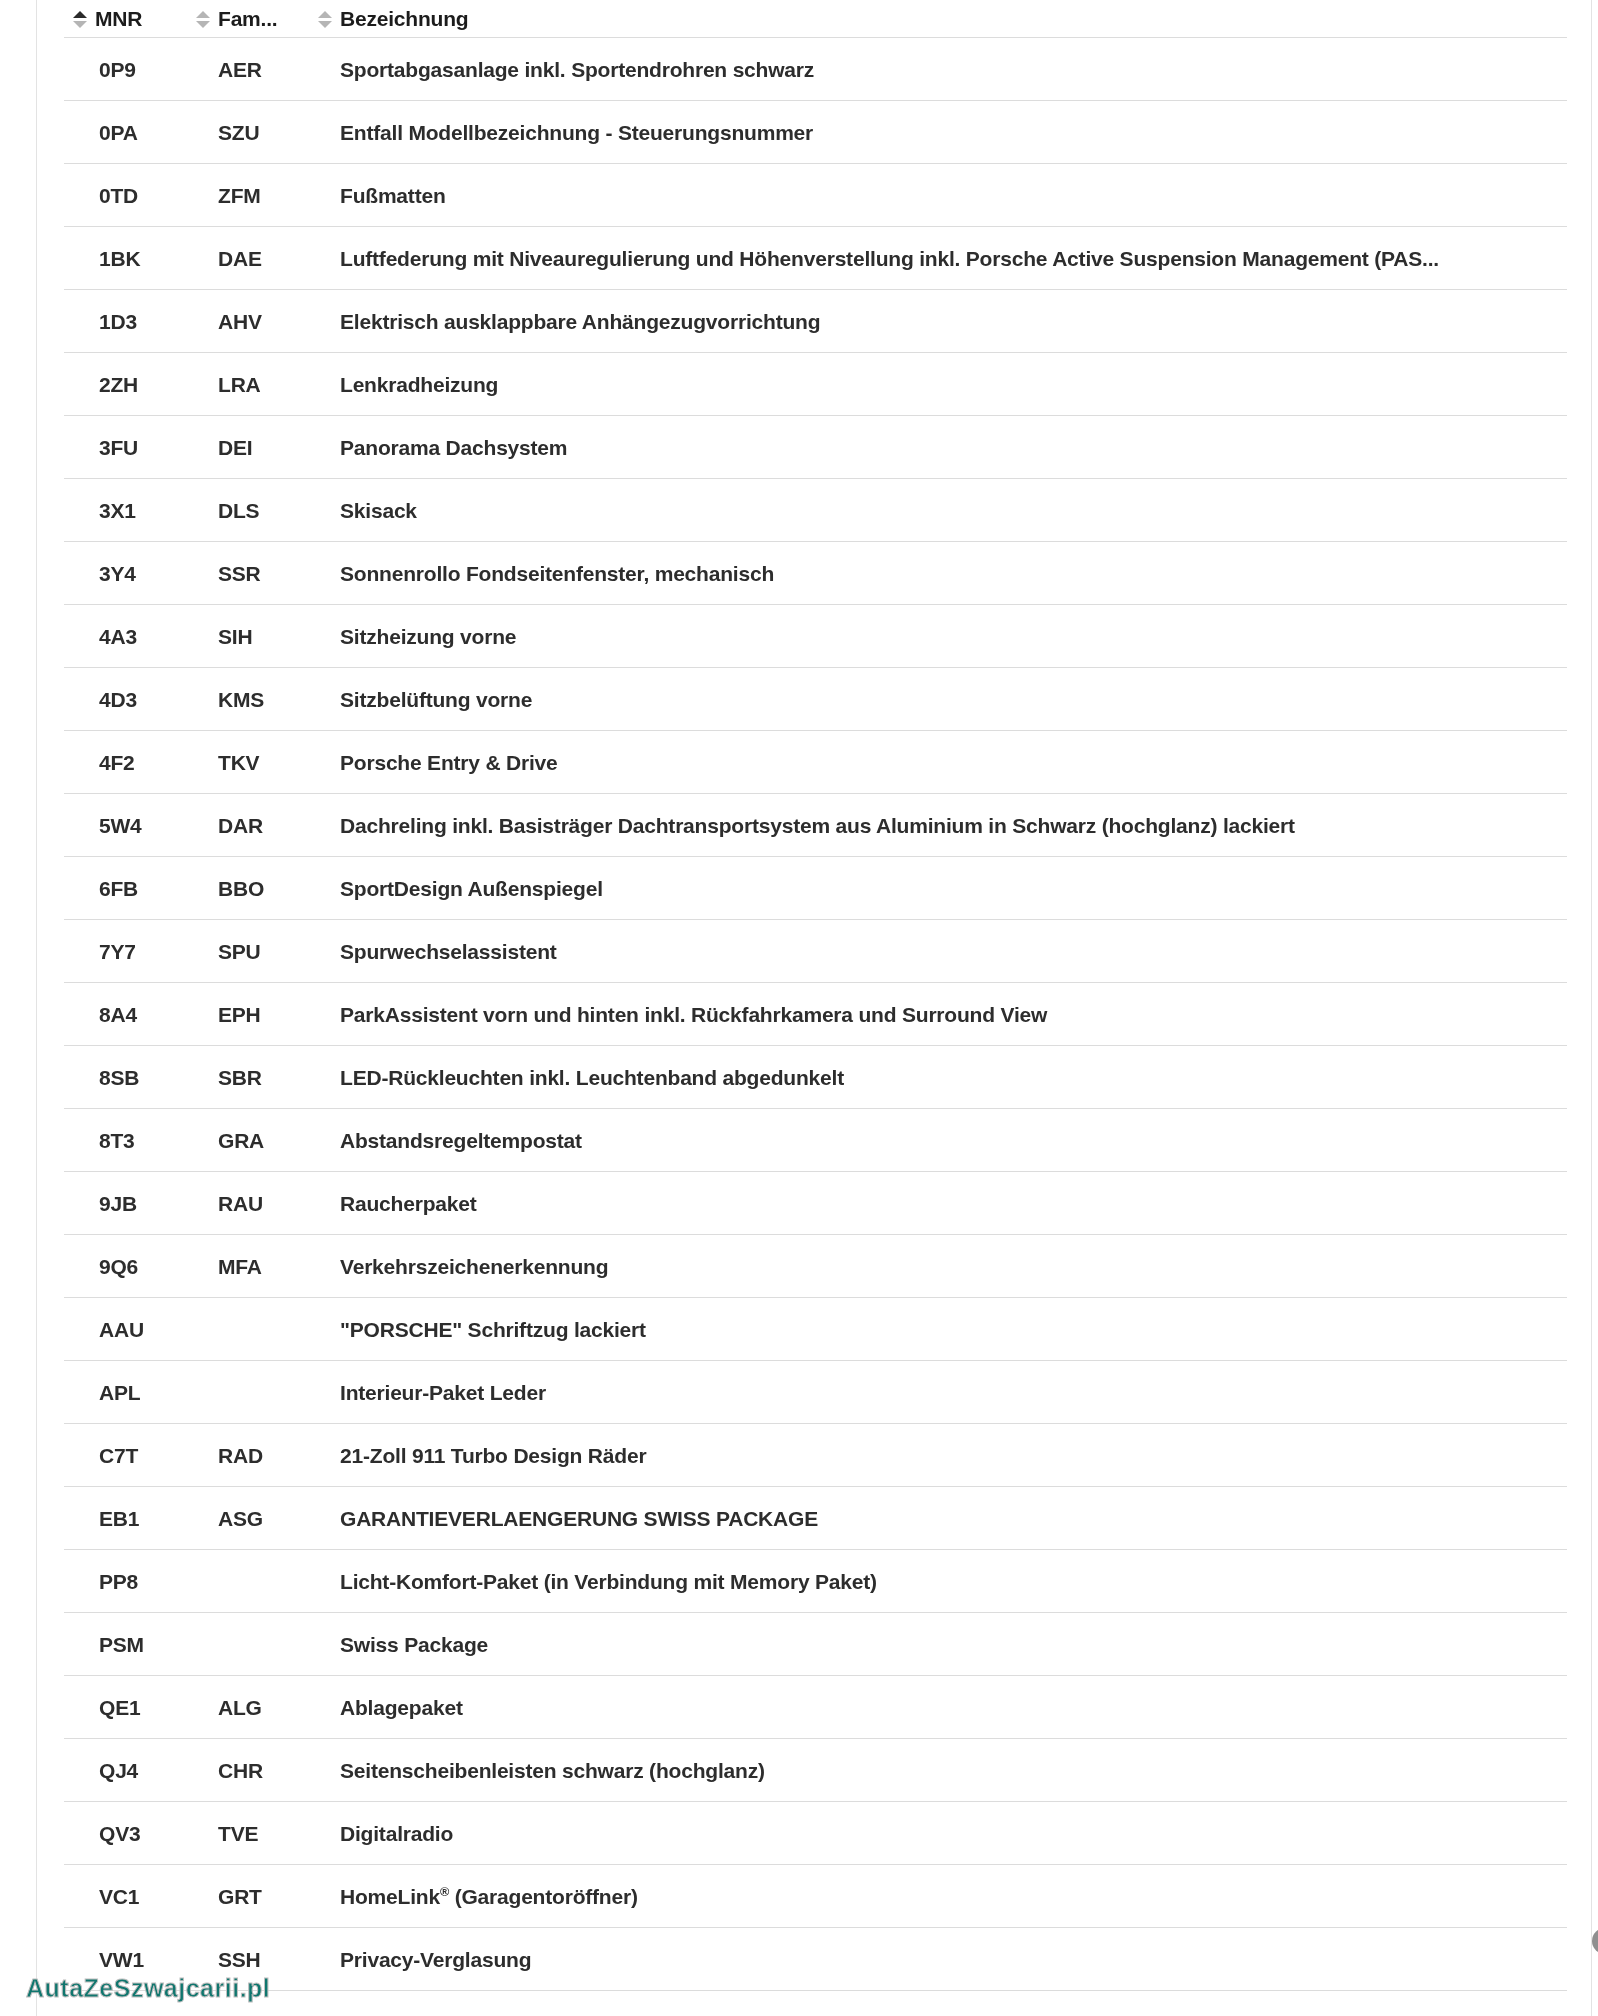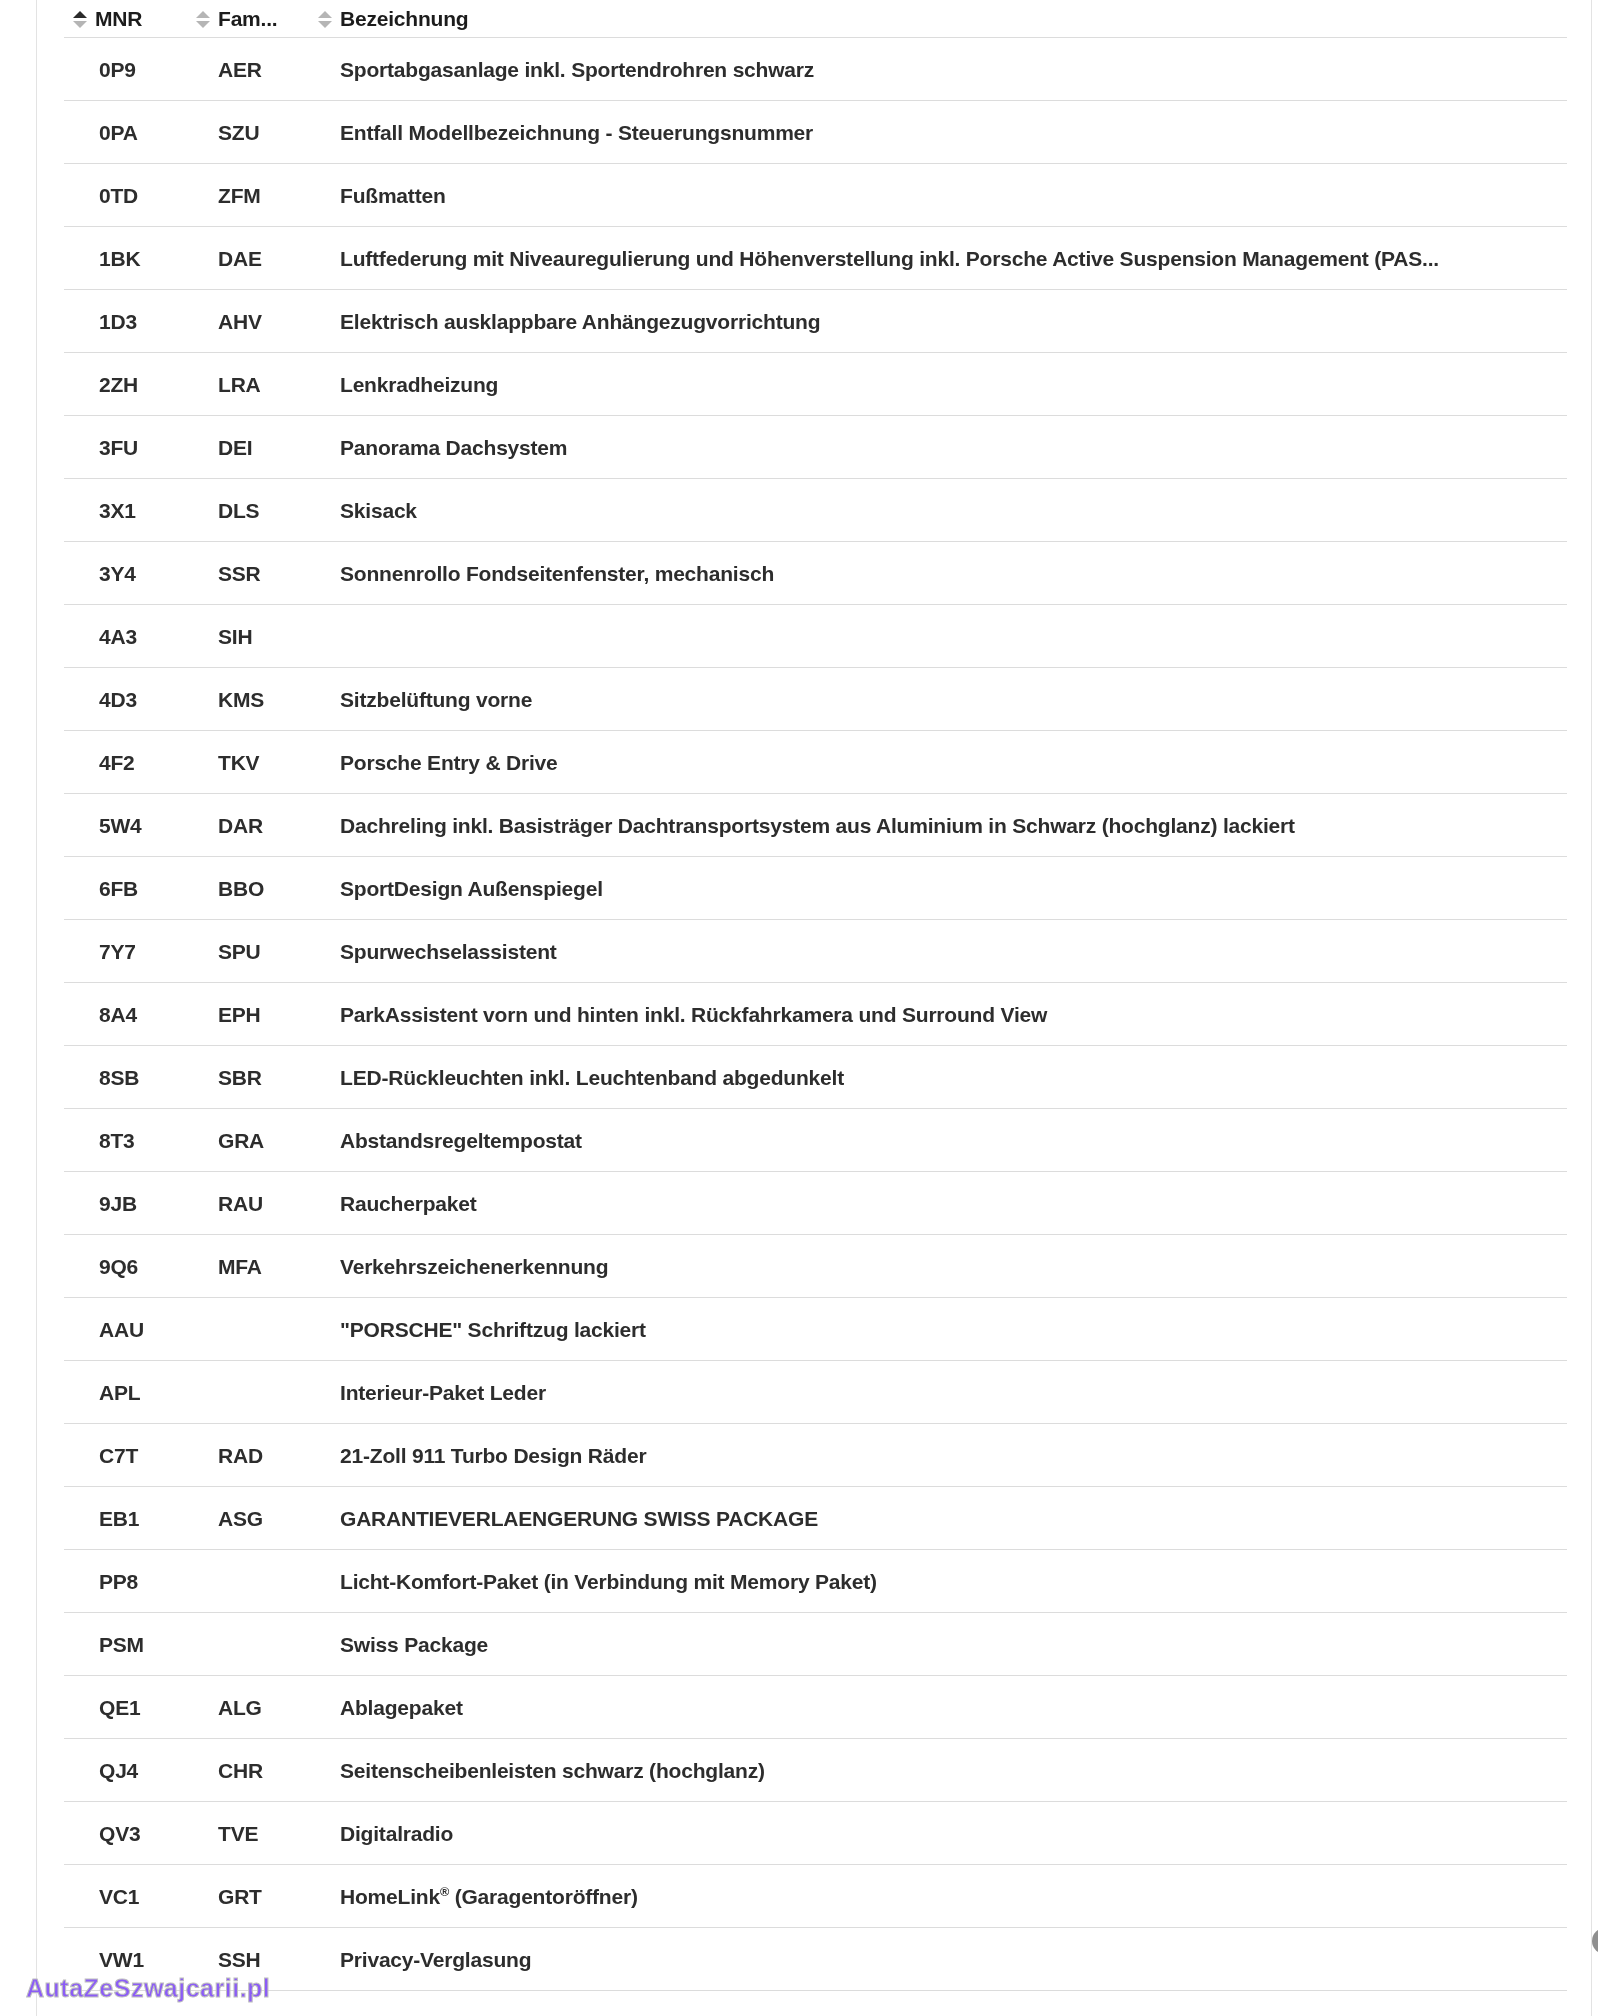--- a/index.html
+++ b/index.html
@@ -44,21 +44,21 @@
   .cell.c3{padding-left:22px;padding-right:12px;}
   .cell sup{font-size:0.6em;vertical-align:super;line-height:0;}
   .sorticon{display:flex;flex-direction:column;gap:3px;width:14px;flex:0 0 14px;}
   .sorticon i{display:block;width:0;height:0;border-left:7px solid transparent;border-right:7px solid transparent;}
   .sorticon .up{border-bottom:7px solid #b5b5b5;}
   .sorticon .down{border-top:7px solid #b5b5b5;}
   .sorticon.active .up{border-bottom-color:#2b2b2b;}
   .watermark{
     position:absolute;left:26px;top:1974px;
     font-size:25px;font-weight:bold;letter-spacing:0.5px;
-    color:#8b5cf6;
+    color:#0f766e;
     -webkit-text-stroke:1px #bfbfbf;
     text-shadow:0 1px 0 #ffffff;
     pointer-events:none;
   }
   .edge-circle{
     position:absolute;left:1592px;top:1928px;
     width:26px;height:26px;border-radius:50%;
     background:#8f8f8f;
   }
 </style>
@@ -134,20 +134,21 @@
           <div class="cell c3">Skisack</div>
         </div>
         <div class="row">
           <div class="cell c1">3Y4</div>
           <div class="cell c2">SSR</div>
           <div class="cell c3">Sonnenrollo Fondseitenfenster, mechanisch</div>
         </div>
         <div class="row">
           <div class="cell c1">4A3</div>
           <div class="cell c2">SIH</div>
+          <div class="cell c3">Sitzheizung vorne</div>
         </div>
         <div class="row">
           <div class="cell c1">4D3</div>
           <div class="cell c2">KMS</div>
           <div class="cell c3">Sitzbelüftung vorne</div>
         </div>
         <div class="row">
           <div class="cell c1">4F2</div>
           <div class="cell c2">TKV</div>
           <div class="cell c3">Porsche Entry &amp; Drive</div>

